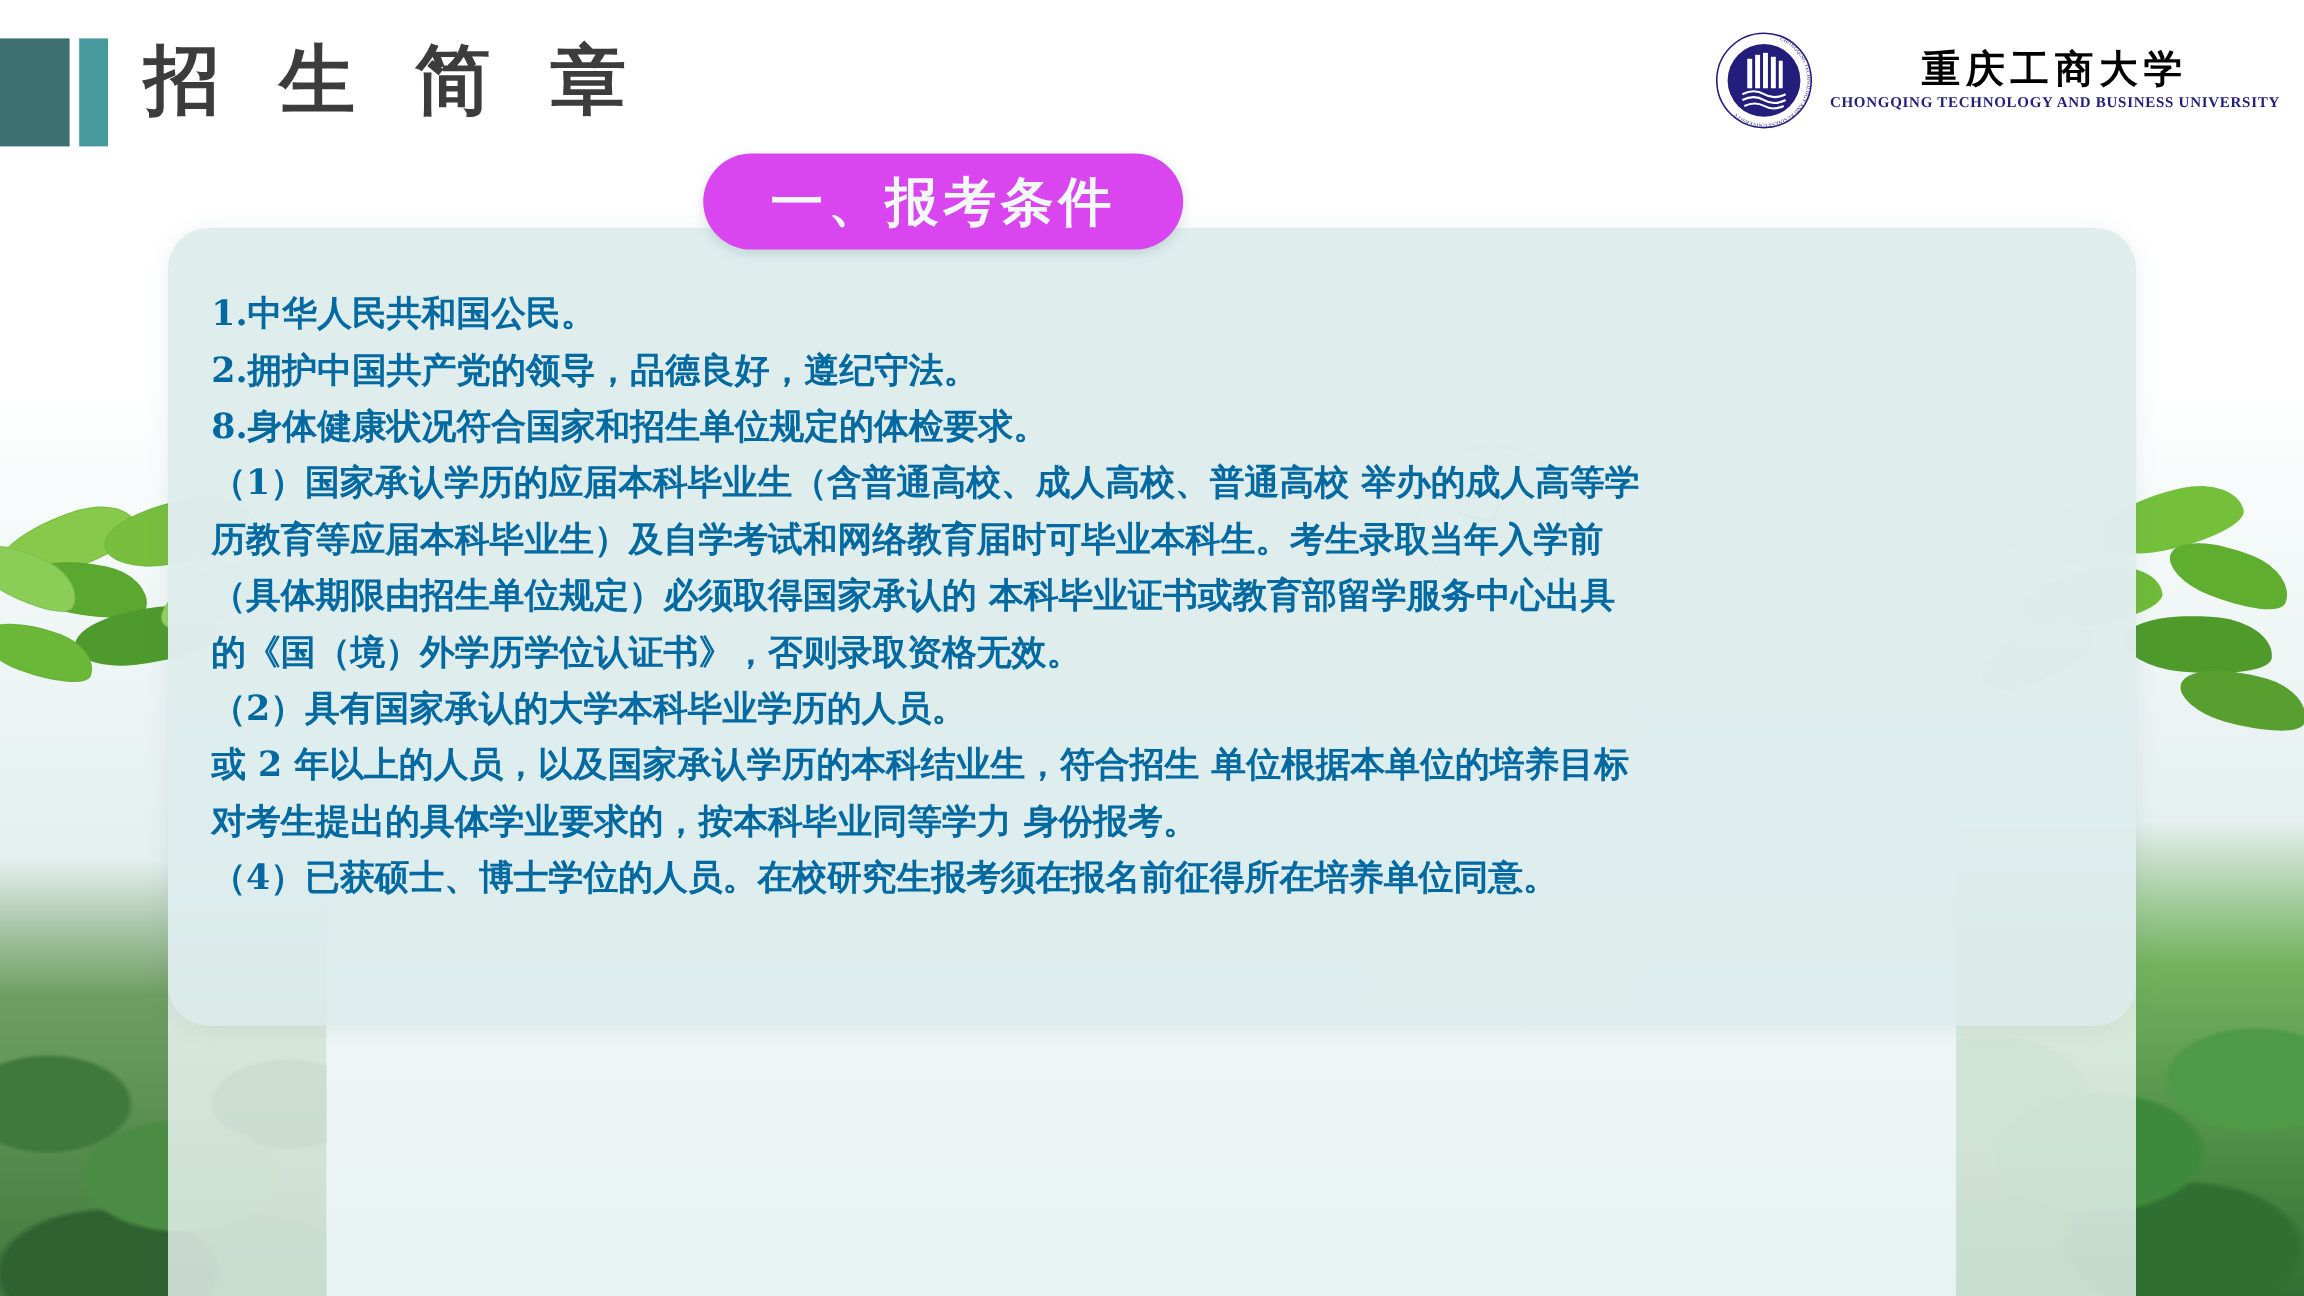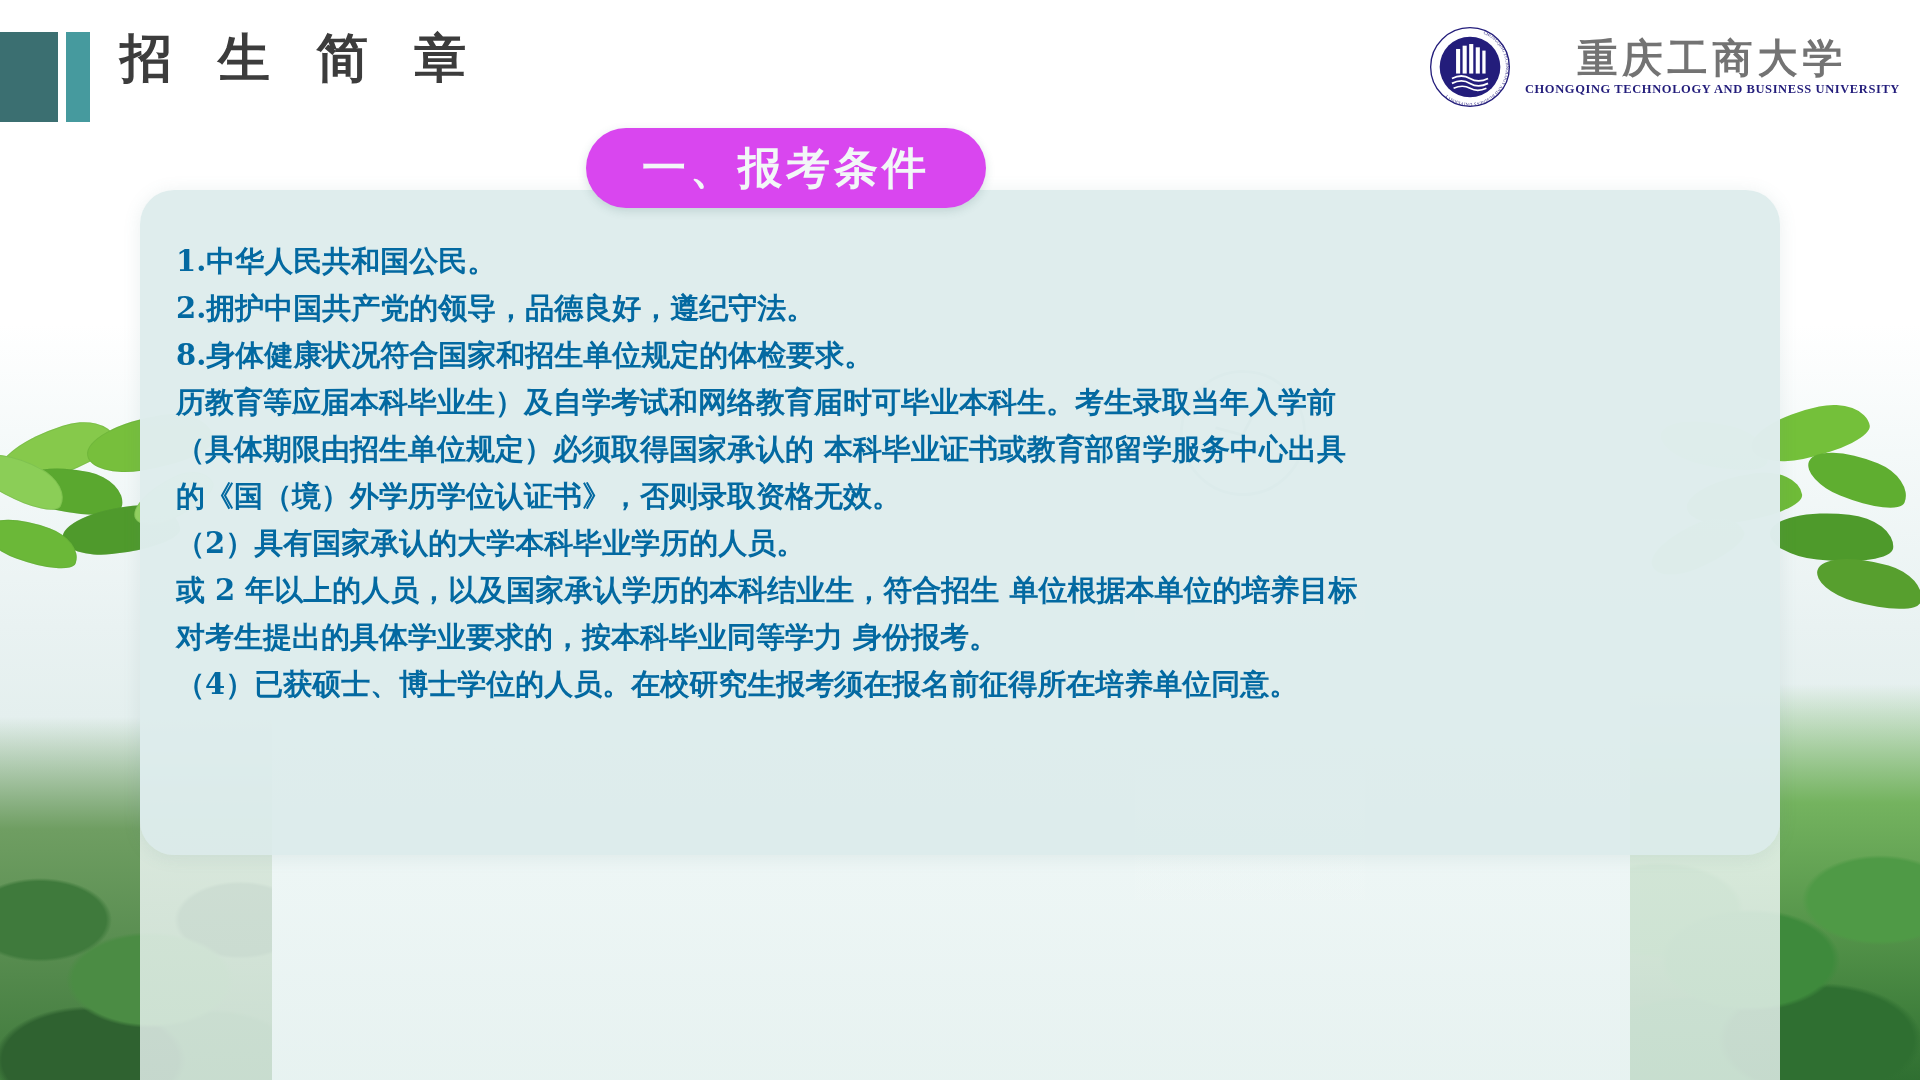--- a/index.html
+++ b/index.html
@@ -71,31 +71,31 @@
   }
   .watermark-clock:before{left:58px;top:22px;width:3px;height:40px;transform-origin:50% 100%;transform:rotate(28deg);}
   .watermark-clock:after{left:58px;top:34px;width:3px;height:28px;transform-origin:50% 100%;transform:rotate(-75deg);}
 
   
   .header{position:absolute;left:0;top:0;width:1920px;height:160px;background:#ffffff;}
   .accent-block{position:absolute;left:0px;top:32px;width:58px;height:90px;background:#3b6f71;}
   .accent-bar{position:absolute;left:66px;top:32px;width:24px;height:90px;background:#469a9e;}
   .page-title{
     position:absolute;left:120px;top:24px;
-    font-size:52px;letter-spacing:14px;color:#3c3c3c;font-weight:700;
+    font-size:63px;letter-spacing:14px;color:#3c3c3c;font-weight:700;
     font-family:"DejaVu Serif","Liberation Serif",serif;
     white-space:nowrap;
   }
 
   
   .logo{position:absolute;right:20px;top:26px;display:flex;align-items:center;gap:14px;}
   .logo-seal{width:82px;height:82px;flex:0 0 auto;}
   .logo-words{display:flex;flex-direction:column;align-items:center;}
   .logo-cn{
-    font-size:40px;font-weight:700;color:#737373;letter-spacing:5px;
+    font-size:32px;font-weight:700;color:#000000;letter-spacing:5px;
     font-family:"DejaVu Serif","Liberation Serif",serif;line-height:1.05;white-space:nowrap;
   }
   .logo-en{
     font-size:12.5px;font-weight:700;color:#231d7b;letter-spacing:.6px;
     font-family:"Liberation Serif",serif;white-space:nowrap;margin-top:3px;
   }
 
   
   .content-card{
     position:absolute;left:140px;top:190px;width:1640px;height:665px;
@@ -187,20 +187,21 @@
   </div>
 
   <div class="content-card"></div>
 
   <div class="section-pill">一、报考条件</div>
 
   <div class="body-text">
     <p>1.中华人民共和国公民。</p>
     <p>2.拥护中国共产党的领导，品德良好，遵纪守法。</p>
     <p>8.身体健康状况符合国家和招生单位规定的体检要求。</p>
+    <p>（1）国家承认学历的应届本科毕业生（含普通高校、成人高校、普通高校 举办的成人高等学</p>
     <p>历教育等应届本科毕业生）及自学考试和网络教育届时可毕业本科生。考生录取当年入学前</p>
     <p>（具体期限由招生单位规定）必须取得国家承认的 本科毕业证书或教育部留学服务中心出具</p>
     <p>的《国（境）外学历学位认证书》，否则录取资格无效。</p>
     <p>（2）具有国家承认的大学本科毕业学历的人员。</p>
     <p>或 2 年以上的人员，以及国家承认学历的本科结业生，符合招生 单位根据本单位的培养目标</p>
     <p>对考生提出的具体学业要求的，按本科毕业同等学力 身份报考。</p>
     <p>（4）已获硕士、博士学位的人员。在校研究生报考须在报名前征得所在培养单位同意。</p>
   </div>
 
 </div>

